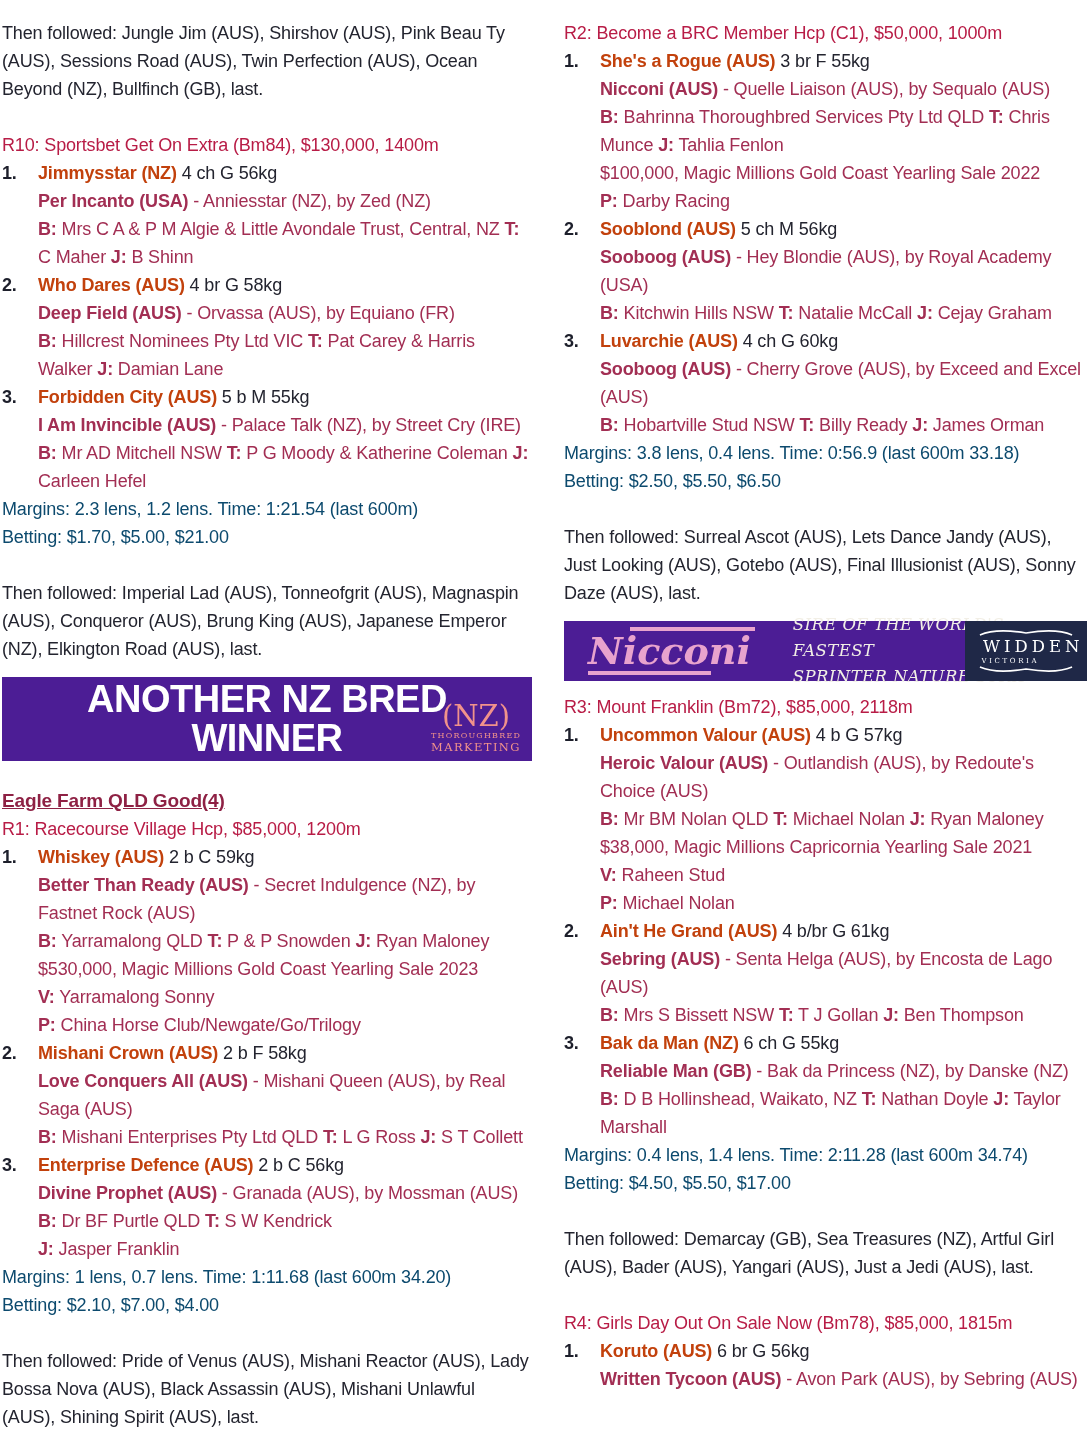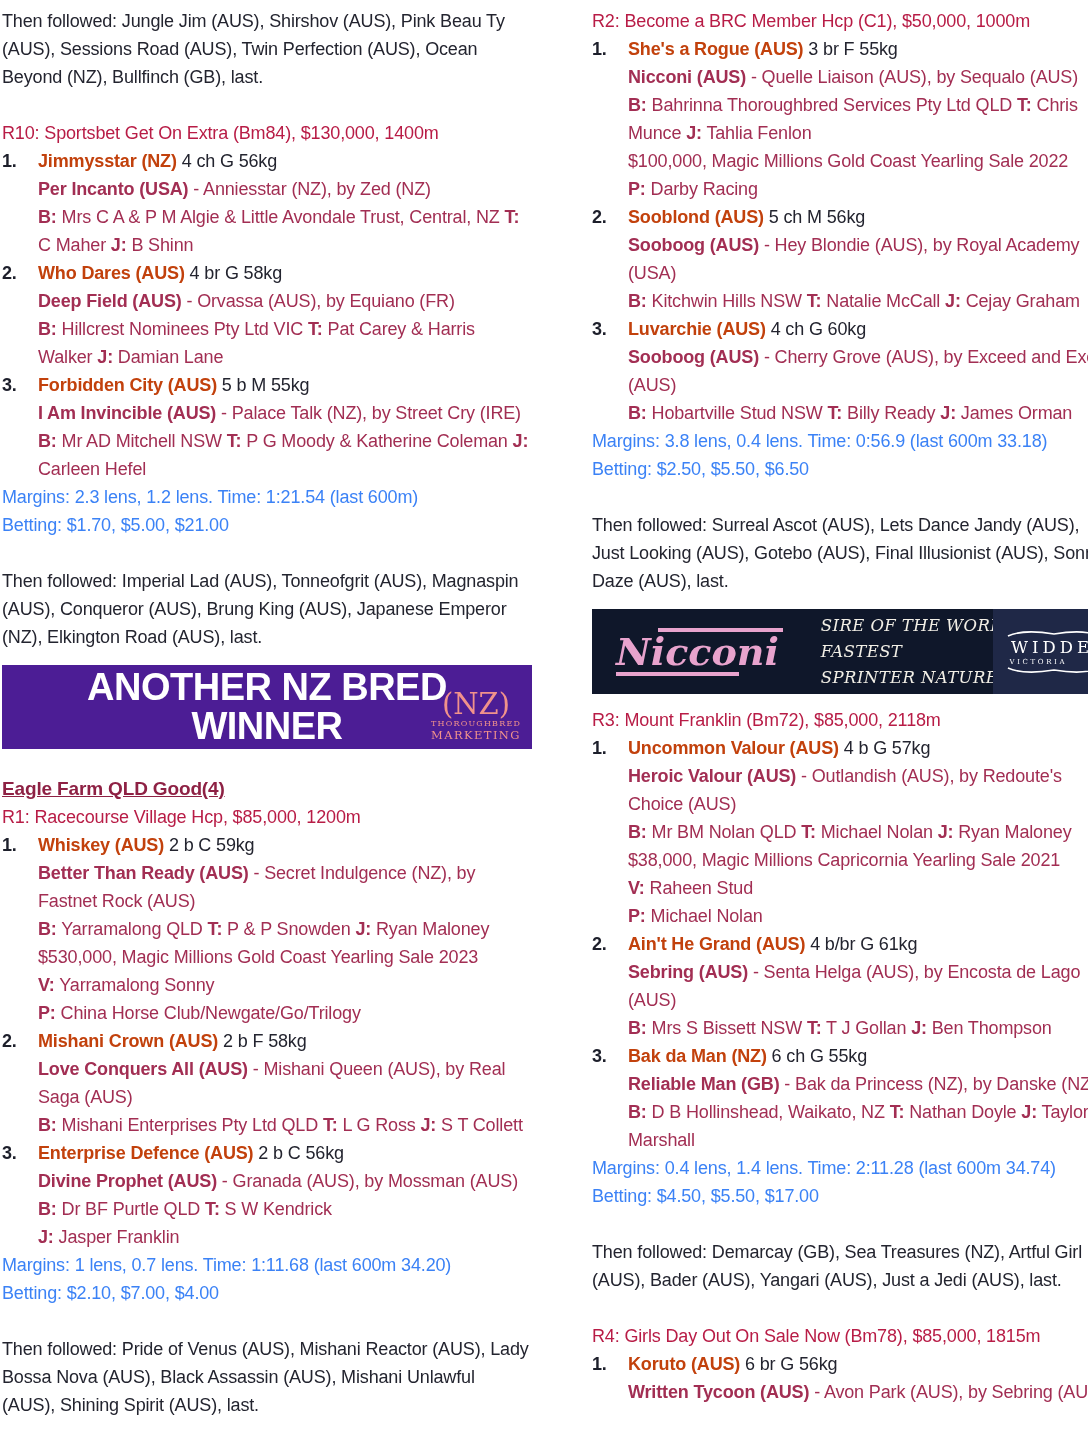--- a/index.html
+++ b/index.html
@@ -3,32 +3,32 @@
 <meta charset="utf-8">
 <style>
   * { box-sizing: border-box; }
   html,body { margin:0; padding:0; }
   body {
     width:1088px; height:1431px; overflow:hidden; background:#ffffff;
     font-family:"Liberation Sans", sans-serif;
     font-size:18px; line-height:28px; letter-spacing:-0.15px;
     color:#23242f;
   }
-  .page { display:flex; padding-top:7px;gap:28px; }
+  .page { display:flex; padding-top:19px; }
   .col { flex:none; }
   .col.left  { width:530px; margin-left:2px; }
   .col.right { width:523px; margin-left:32px; }
 
   .gap { margin-top:28px; }
 
   .para { color:#23242f; }
   .race-heading { color:#b81c46; }
   .venue-heading { color:#8e2144; font-weight:bold; text-decoration:underline; font-size:19px; }
   .venue-heading.gap { margin-top:26px; }
-  .meta { color:#3b82f6; }
+  .meta { color:#0c4a6e; }
 
   .result { display:flex; }
   .result .num { width:36px; flex:none; font-weight:bold; color:#1d1f2b; }
   .result .rbody { flex:1; min-width:0; }
   .rtitle .hname { font-weight:bold; color:#c2410c; }
   .detail { color:#a22e53; }
   .detail .b { font-weight:bold; }
 
   
   .nz-banner {
@@ -41,21 +41,21 @@
   .nz-logo {
     position:absolute; right:5px; bottom:7px; width:102px; text-align:center;
     color:#f1928b; font-family:"DejaVu Serif", serif; letter-spacing:0;
   }
   .nz-logo .l1 { font-size:29px; line-height:30px; font-weight:normal; }
   .nz-logo .l2 { font-size:8px;  line-height:10px; letter-spacing:1.2px; font-weight:normal; }
   .nz-logo .l3 { font-size:11.5px; line-height:13px; letter-spacing:1.4px; font-weight:normal; }
 
   
   .nicconi-banner {
-    position:relative; height:85px; background:#0f172a;
+    position:relative; height:60px; background:#4c1d95;
     margin-top:14px; margin-bottom:12px;
     display:flex; align-items:center; letter-spacing:0;
   }
   .nicconi-logo {
     position:relative; margin-left:20px; padding:7px 10px 7px 4px;
     font-family:"DejaVu Serif", serif; font-style:italic; font-weight:bold;
     font-size:38px; line-height:42px; color:#e8a3cd; flex:none;
   }
   .nicconi-logo .bar-top { position:absolute; top:4px; left:46px; right:6px; height:4px; background:#e8a3cd; }
   .nicconi-logo .bar-bot { position:absolute; bottom:4px; left:4px; right:50px; height:4px; background:#e8a3cd; }

